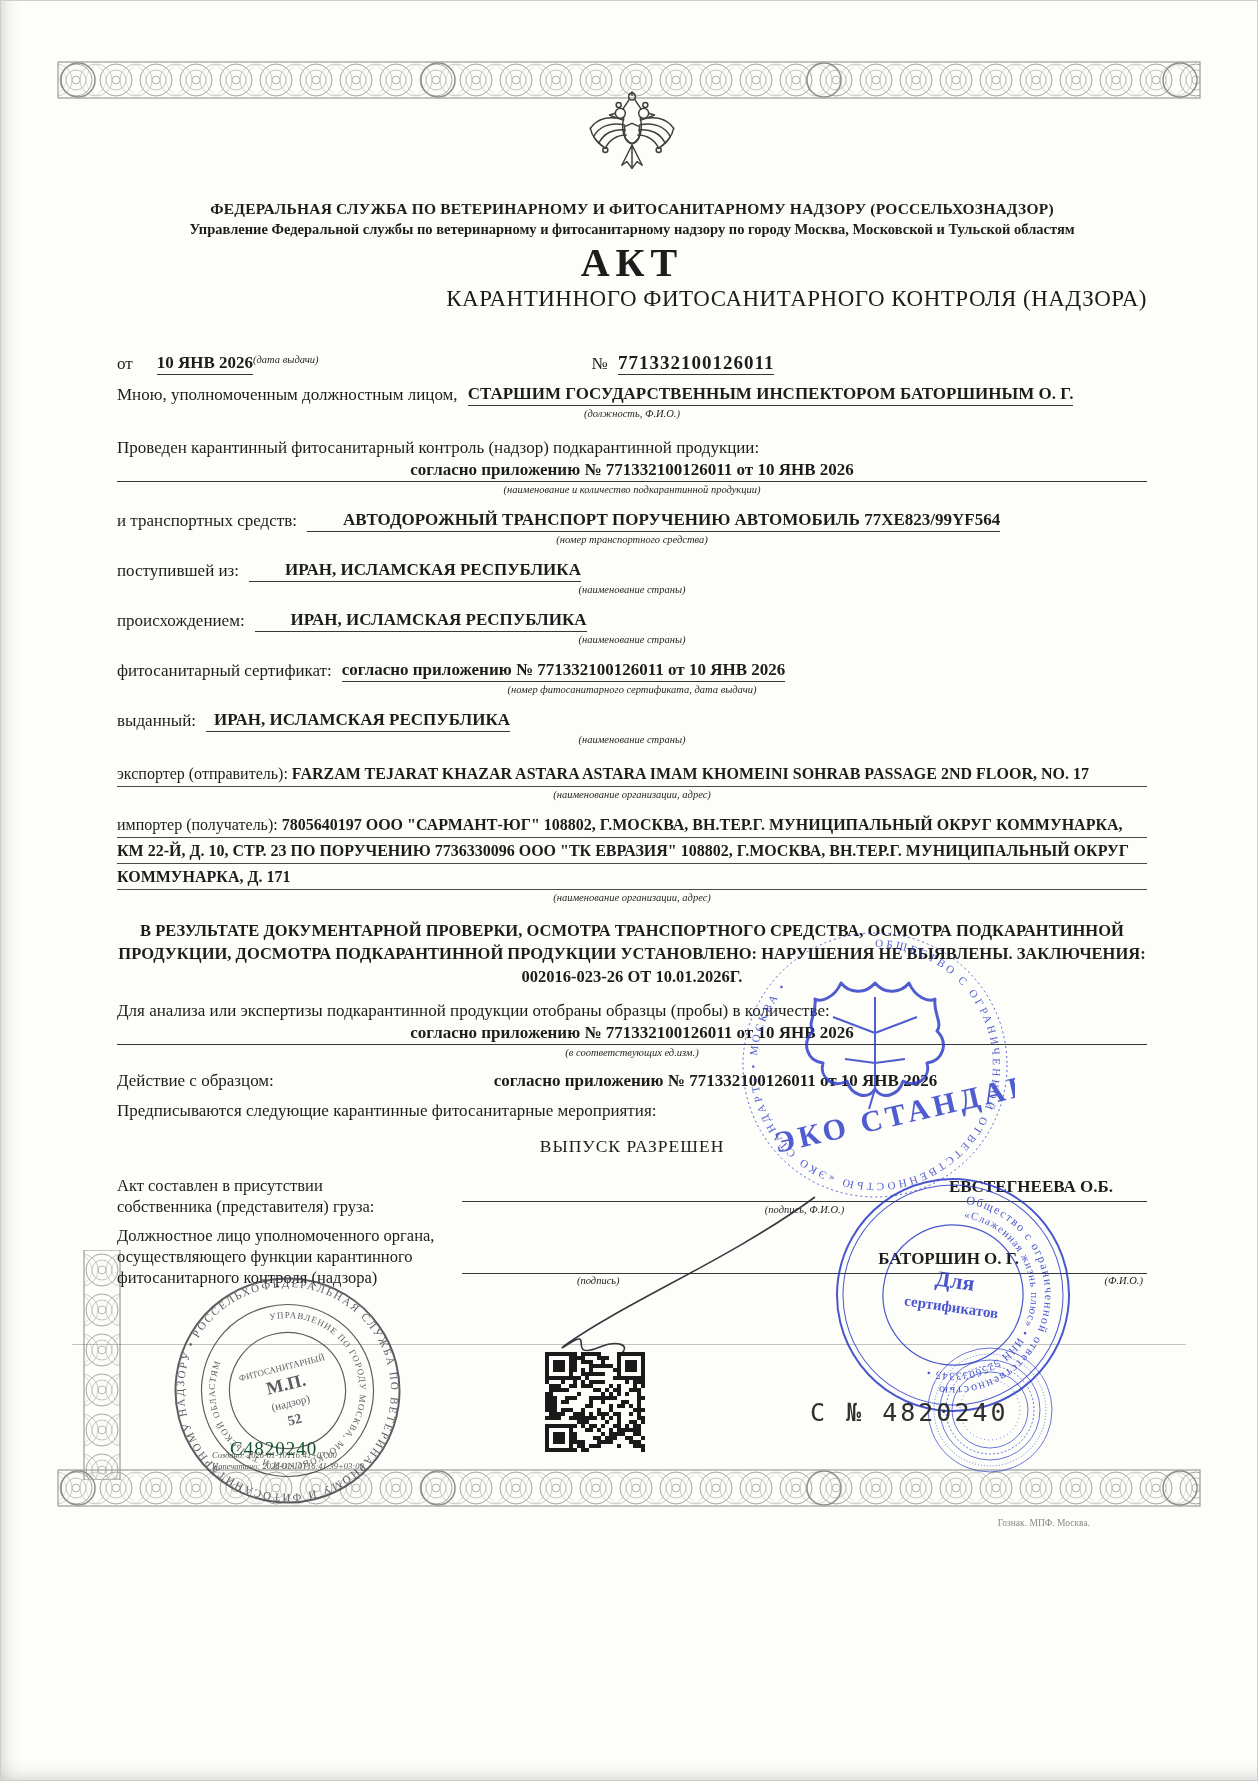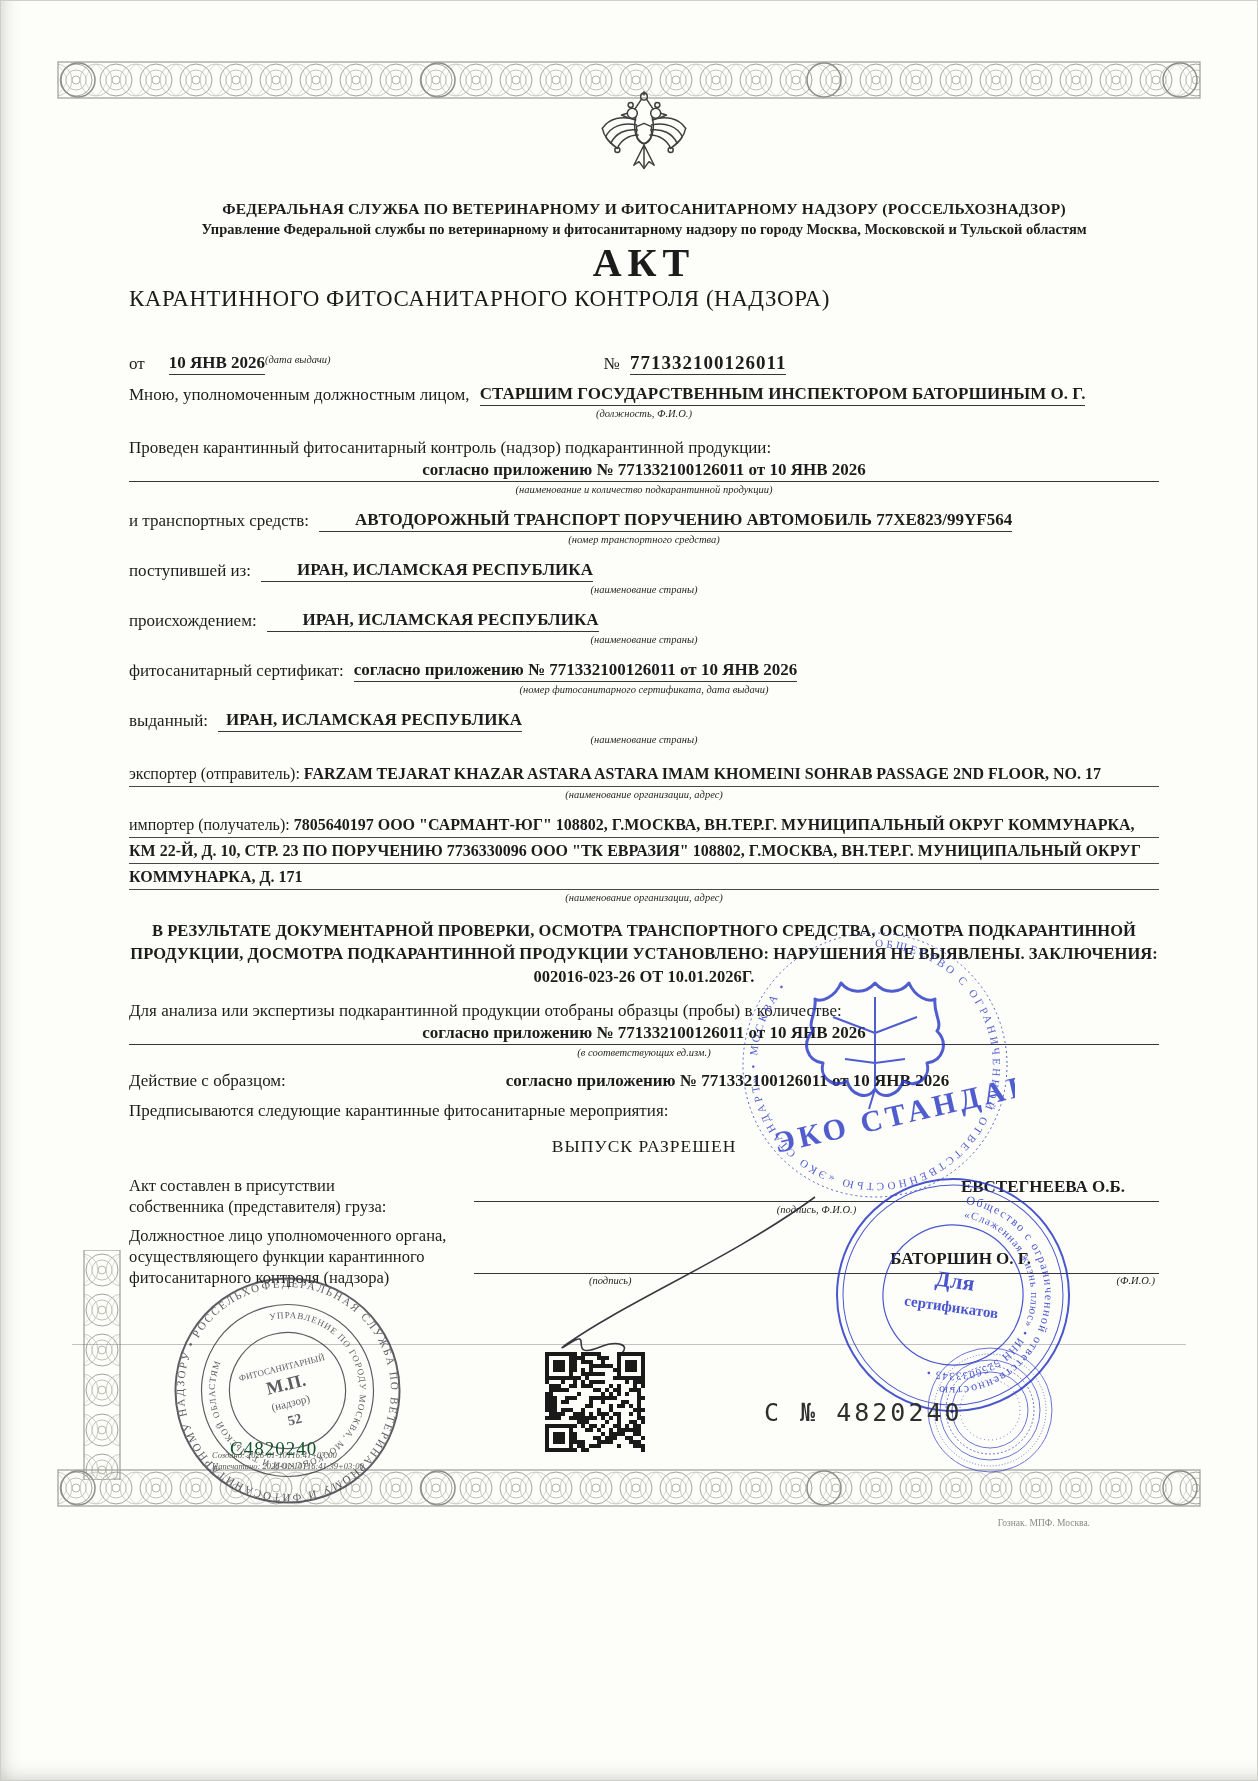--- a/index.html
+++ b/index.html
@@ -1,26 +1,26 @@
 <!DOCTYPE html>
 <html><head>
 <meta charset="utf-8">
 <style>
   *{margin:0;padding:0;box-sizing:border-box}
   html,body{background:#ecebe7}
   body{font-family:"Liberation Serif","DejaVu Serif",serif;color:#1c1c1c}
   .page{position:relative;width:1258px;height:1781px;margin:0 auto;background:#fdfdfa;overflow:hidden;
         box-shadow:inset 0 0 0 1px #cfcfc9, inset 14px -14px 22px -16px rgba(0,0,0,.28)}
-  .content{position:absolute;left:129px;top:88px;width:1030px}
+  .content{position:absolute;left:117px;top:88px;width:1030px}
   .band{position:absolute}
   .emblem{display:block;margin:0 auto}
   .agency{font-size:15.5px;font-weight:bold;text-align:center;margin-top:8px;letter-spacing:.2px}
   .dept{font-size:14.5px;font-weight:bold;text-align:center;margin:2px auto 0;max-width:930px;line-height:19px}
   .doc-title{font-size:40px;font-weight:bold;text-align:center;margin-top:0;letter-spacing:6px}
-  .doc-subtitle{font-size:23px;text-align:left;margin-top:0;letter-spacing:.5px}
+  .doc-subtitle{font-size:23px;text-align:right;margin-top:0;letter-spacing:.5px}
   .lbl{font-size:17px;line-height:22px;white-space:nowrap;padding-right:10px}
   .lbl-block{font-size:17px;line-height:22px}
   .val{font-weight:bold;font-size:17px;line-height:22px}
   .uline{border-bottom:1px solid #35353a;display:block}
   .center{text-align:center}
   .val-left{text-align:left;padding-left:36px}
   .cap{font-size:10.5px;font-style:italic;text-align:center;line-height:14px;color:#1f1f1f;margin-top:1px}
   .row{display:flex;align-items:flex-end}
   .fcol{display:flex;flex-direction:row}
   .grow{flex:1;min-width:0}
@@ -33,21 +33,21 @@
   .sig-row{display:flex;margin-top:18px}
   .sig-left{width:345px;flex:none}
   .sig-left div{font-size:16.5px;line-height:21px}
   .sig-col{flex:1;display:flex;flex-direction:column;justify-content:flex-end}
   .sig-line{border-bottom:1px solid #35353a;text-align:right;min-height:26px;padding:0 34px 2px 0}
   .sig-line.official{padding-right:128px}
   .cap-row{display:flex;align-items:flex-start}
   .capx{font-size:10.5px;font-style:italic;line-height:14px}
   .stamp{position:absolute;pointer-events:none}
   .qr-box{position:absolute;left:545px;top:1352px}
-  .serial{position:absolute;left:764px;top:1398px;font-family:"DejaVu Sans Mono","Liberation Mono",monospace;
+  .serial{position:absolute;left:810px;top:1398px;font-family:"DejaVu Sans Mono","Liberation Mono",monospace;
           font-size:25px;letter-spacing:3px;color:#2e2e2e}
   .seal-code{position:absolute;left:230px;top:1438px;font-size:19px;letter-spacing:1px;color:#14532d}
   .foot-meta{position:absolute;left:212px;top:1450px;font-size:8.5px;font-style:italic;color:#555;line-height:10.5px}
   .printer-mark{position:absolute;right:168px;top:1518px;font-size:9.5px;color:#8a8a86}
   .thin-line{position:absolute;left:72px;right:72px;top:1344px;border-top:1px solid rgba(70,70,75,.32)}
 </style>
 </head>
 <body>
 
 <div class="page">

